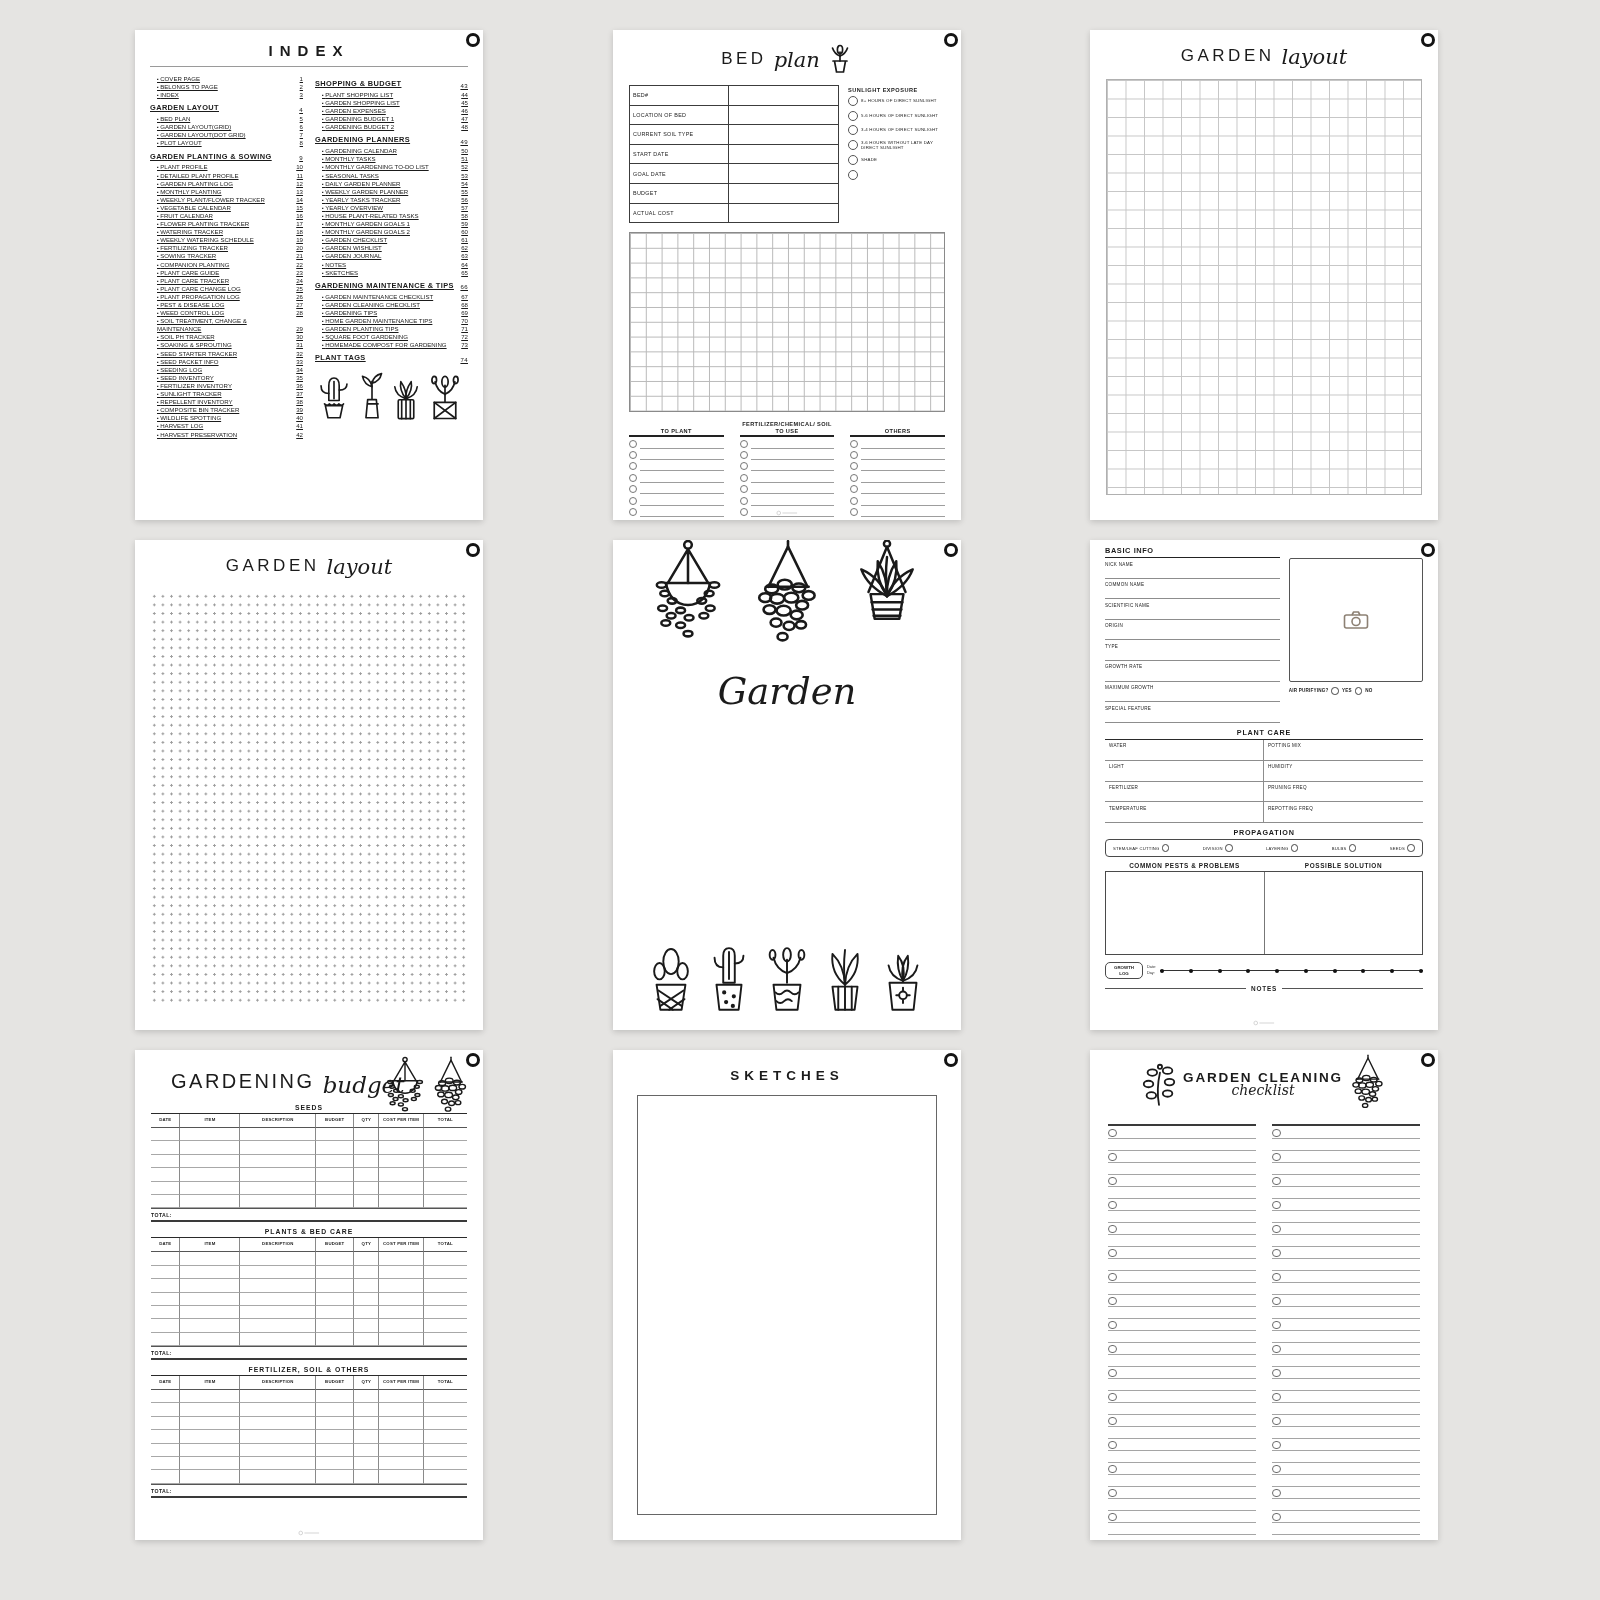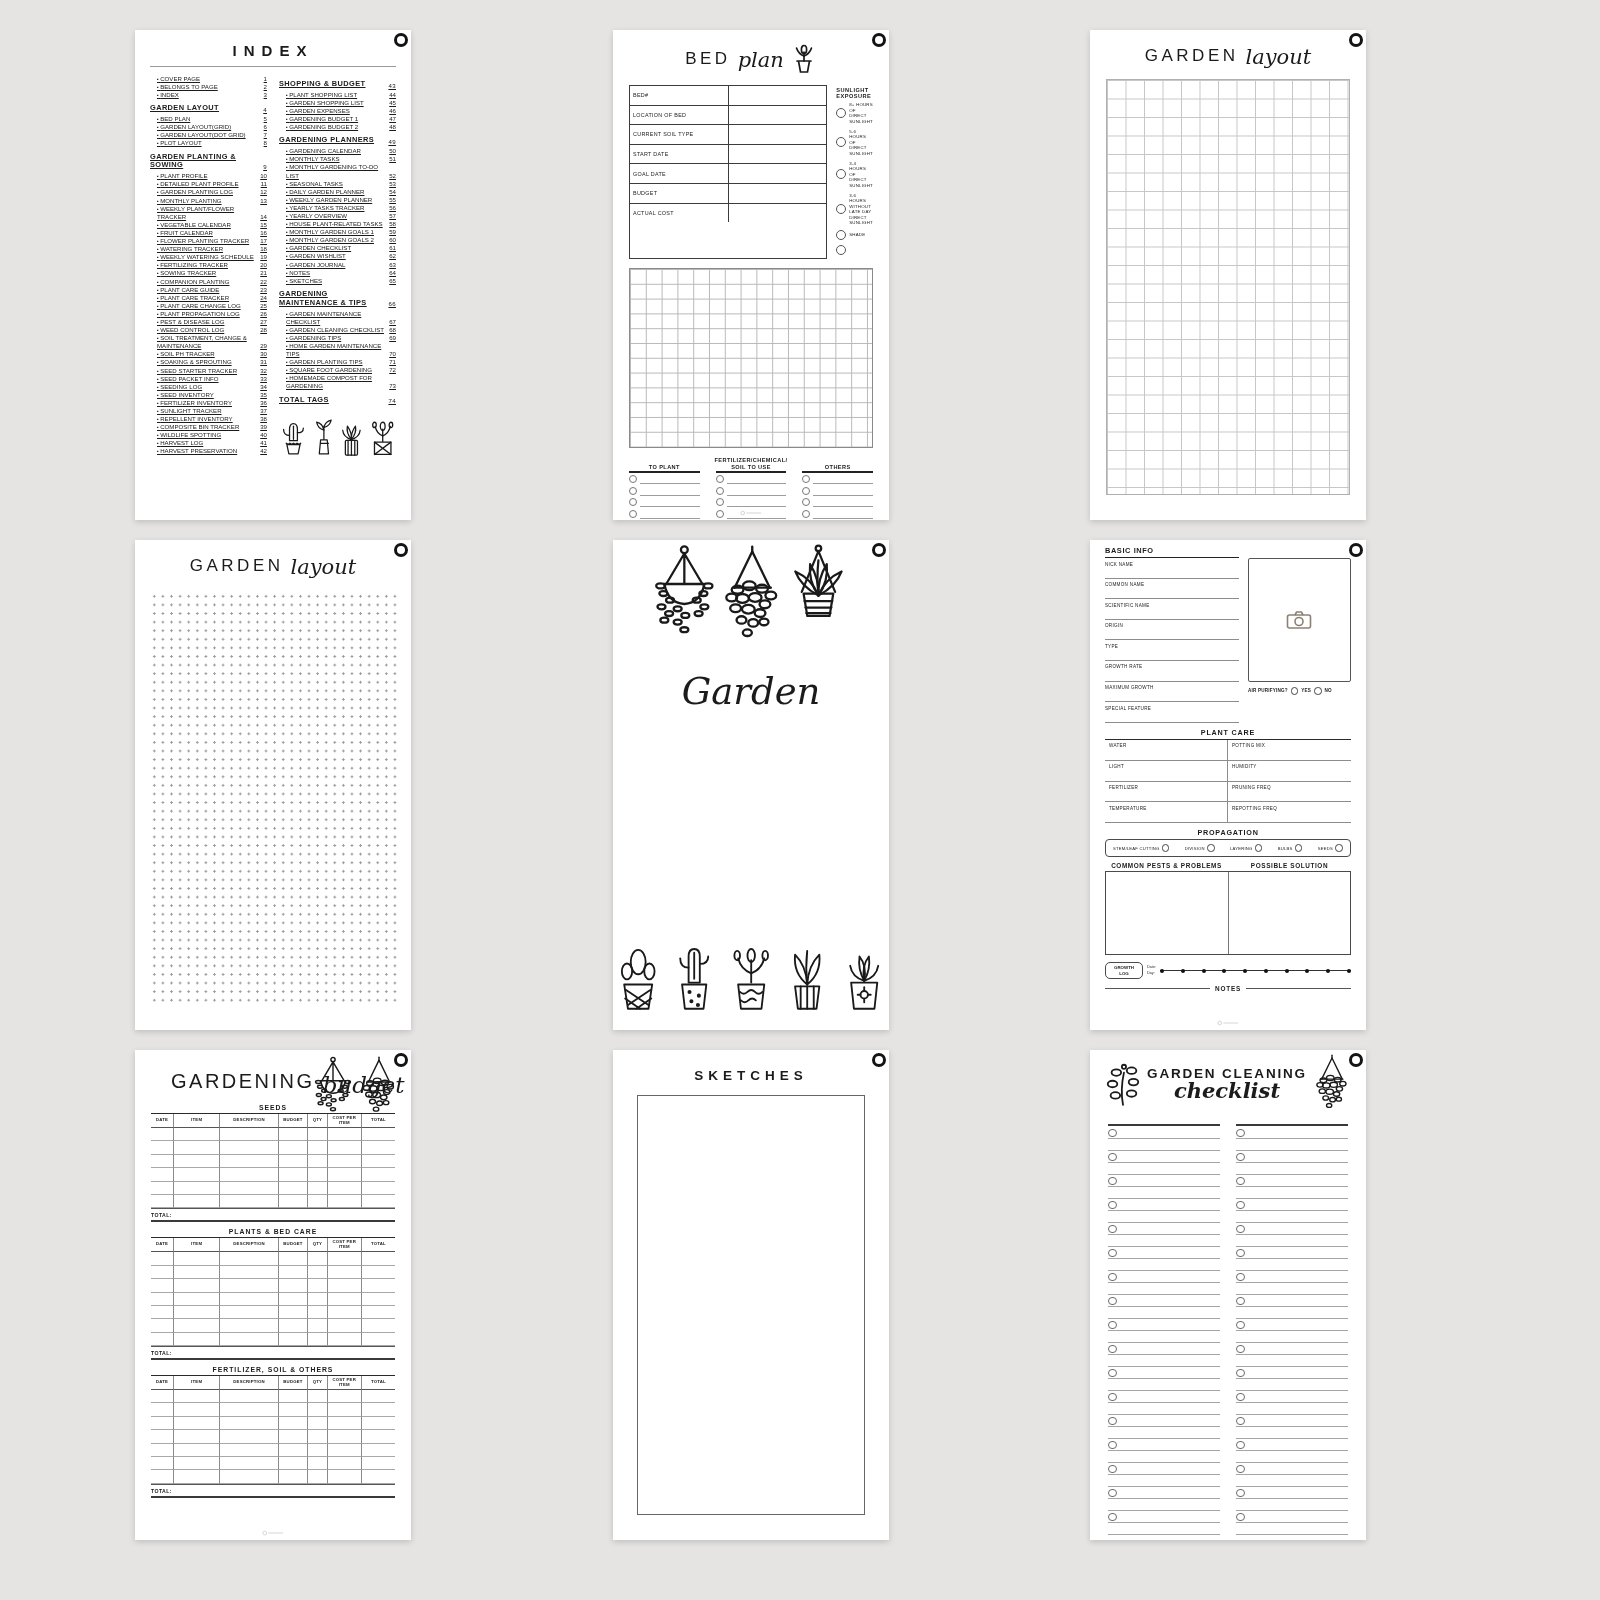--- a/index.html
+++ b/index.html
@@ -1,18 +1,18 @@
 <!DOCTYPE html>
 <html><head>
 <meta charset="utf-8">
 <style>
   html,body{margin:0;padding:0;width:1600px;height:1600px;background:#e5e4e2;overflow:hidden;
     font-family:"Liberation Sans",sans-serif;color:#1b1b1b;}
   .stage{position:relative;width:1600px;height:1600px;}
-  .page{position:absolute;width:276px;height:490px;background:#fff;box-shadow:0 2px 6px rgba(0,0,0,.16);overflow:hidden;}
+  .page{position:absolute;width:348px;height:490px;background:#fff;box-shadow:0 2px 6px rgba(0,0,0,.16);overflow:hidden;}
   .punch{position:absolute;top:3px;right:3px;width:8px;height:8px;border-radius:50%;border:3px solid #141414;background:#fff;z-index:5;}
   .brand{position:absolute;bottom:4px;left:50%;transform:translateX(-50%);opacity:.45;}
   .script{font-family:"DejaVu Serif",serif;font-style:italic;font-weight:400;}
 
   
   .ix-title{text-align:center;font-weight:bold;font-size:15px;letter-spacing:7px;padding-top:12px;}
   .ix-rule{border-top:1px solid #9a9a9a;margin:7px 15px 8px;}
   .ix-cols{display:flex;gap:12px;padding:0 15px;}
   .ix-col{flex:1;min-width:0;text-decoration:underline;}
   .ix-row{display:flex;justify-content:space-between;align-items:flex-end;gap:4px;}
@@ -115,21 +115,21 @@
   .bt-total{font-size:5.2px;font-weight:bold;letter-spacing:.4px;border-bottom:2px solid #3a3a3a;padding:3px 0 2px;margin-bottom:1px;}
 
   
   .sk-title{text-align:center;font-weight:bold;font-size:13.5px;letter-spacing:5px;padding-top:18px;}
   .sk-box{margin:12px 24px 0;height:418px;border:1.6px solid #666;}
 
   
   .cl-title{display:flex;justify-content:center;align-items:center;gap:4px;padding-top:4px;}
   .cl-tc{text-align:center;}
   .cl-main{font-weight:bold;font-size:13.5px;letter-spacing:1.8px;}
-  .cl-script{font-size:21px;margin-top:-3px;font-weight:bold;}
+  .cl-script{font-size:14px;margin-top:-3px;}
   .cl-cols{display:flex;gap:16px;margin:10px 18px 0;}
   .cl-col{flex:1;border-top:2.6px solid #3a3a3a;padding-top:1px;}
   .ck-line{display:flex;align-items:flex-end;gap:4px;height:11px;border-bottom:1px solid #a5a5a5;}
   .ck-line .ring{width:6.5px;height:6.5px;border:1px solid #6d6d6d;border-radius:50%;flex:none;margin-bottom:1px;}
 
   svg.ill{display:block;}
 </style>
 </head>
 <body>
 
@@ -621,21 +621,21 @@
           </div>
           <div class="ix-row ix-item">
             <span class="lbl">SQUARE FOOT GARDENING</span>
             <span class="num">72</span>
           </div>
           <div class="ix-row ix-item">
             <span class="lbl">HOMEMADE COMPOST FOR GARDENING</span>
             <span class="num">73</span>
           </div>
           <div class="ix-row ix-section">
-            <span class="lbl">TOTAL TAGS</span>
+            <span class="lbl">PLANT TAGS</span>
             <span class="num">74</span>
           </div>
         <div class="ix-plants" id="ix-plants">
           <svg class="ill" width="38" height="52">
               <use href="#ic-cactus"></use>
             </svg>
           <svg class="ill" width="26" height="52">
               <use href="#ic-sprout"></use>
             </svg>
           <svg class="ill" width="30" height="50">

